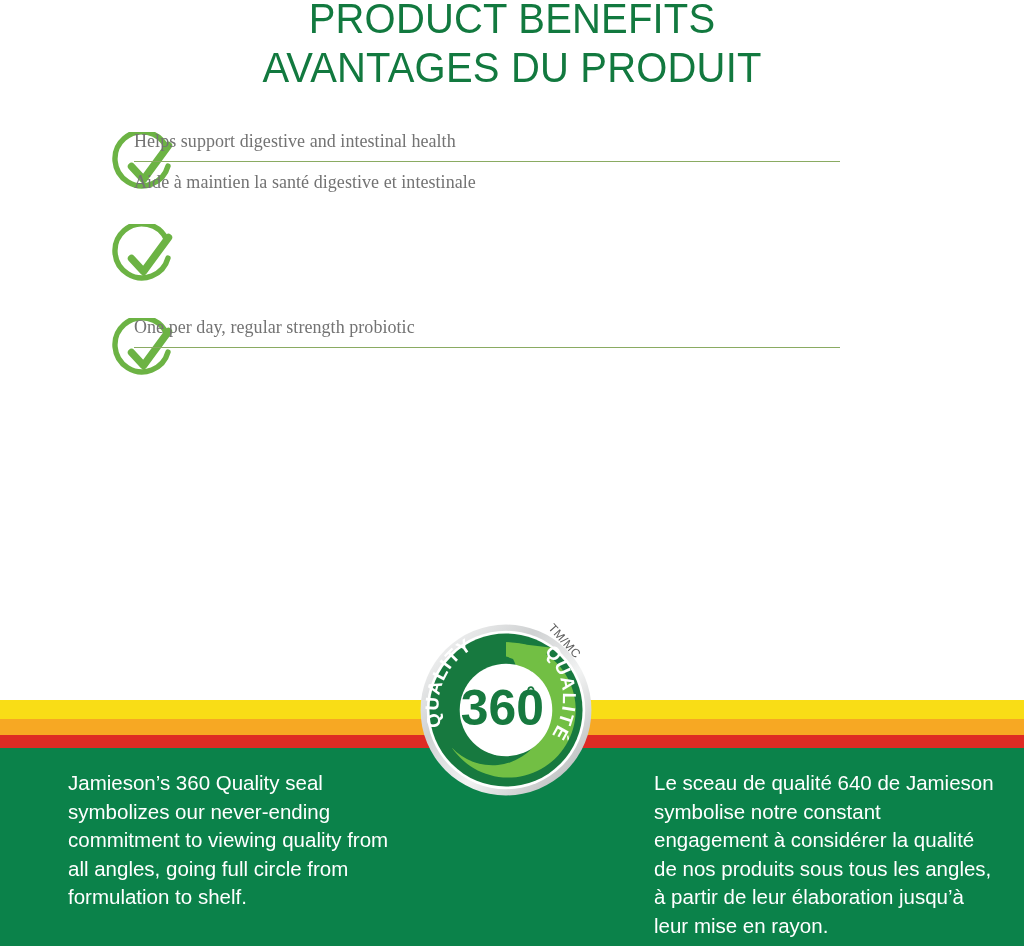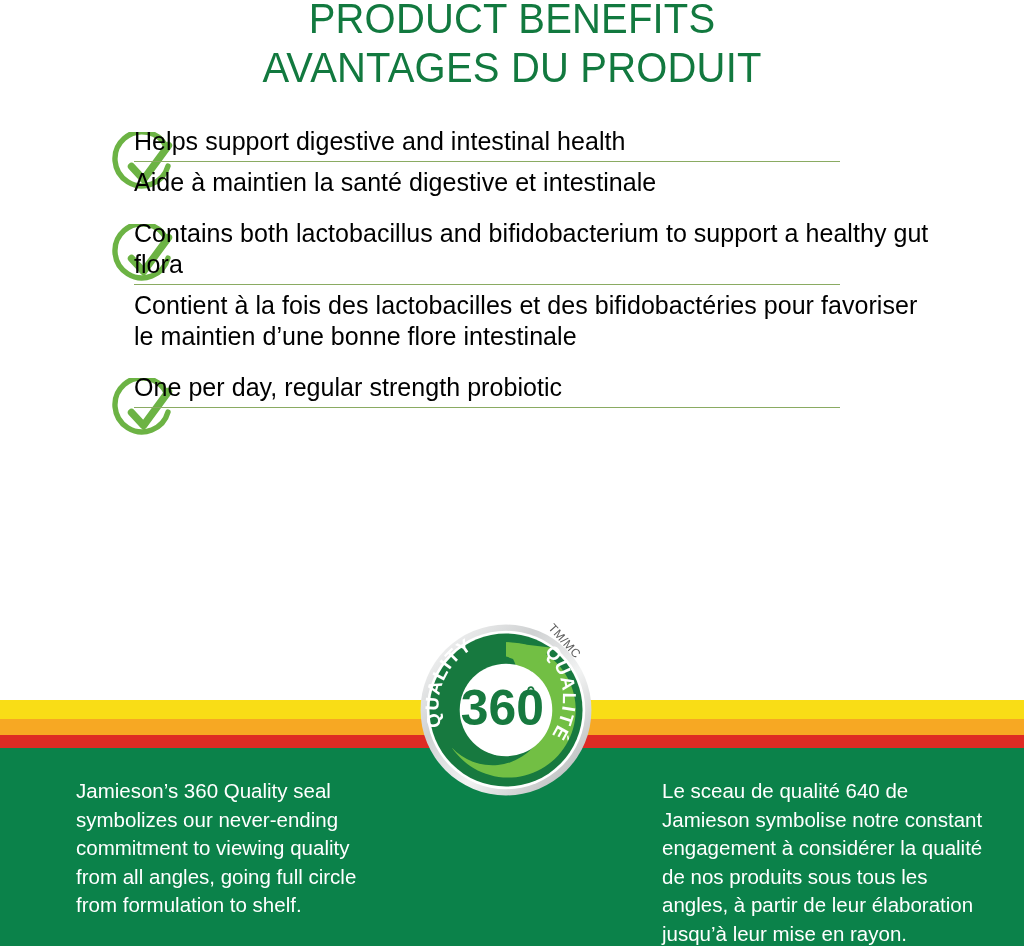--- a/index.html
+++ b/index.html
@@ -59,24 +59,25 @@
     width: 68px;
     height: 68px;
   }
   .benefit-texts {
     flex: 1;
     padding-left: 22px;
     padding-right: 92px;
     box-sizing: border-box;
   }
   .b-en, .b-fr {
-    color: #000000;
-    font-size: 25px;
+    color: #737373;
+    font-size: 18px;
     line-height: 31px;
     letter-spacing: 0.05px;
+    font-family: Liberation Serif, serif;
   }
   .b-divider {
     height: 1px;
     background: #8aab62;
     margin: 4px 0 5px 0;
     width: 706px;
   }
 
   .benefit-2 { margin-bottom: 20px; }
   .benefit-3 { margin-bottom: 16px; }
@@ -119,21 +120,21 @@
   
   .seal-copy {
     position: absolute;
     z-index: 5;
     color: #ffffff;
     font-size: 20.5px;
     line-height: 28.5px;
   }
   .seal-copy-en { left: 60px;  top: 761px; width: 345px; }
   .seal-copy-fr { left: 646px; top: 761px; width: 360px; }
-  .seal-copy p { margin: 16px; }
+  .seal-copy p { margin: 8px; }
 </style>
 </head>
 <body>
 
 <div class="title-block">
   <div class="title-line">PRODUCT BENEFITS</div>
   <div class="title-line">AVANTAGES DU PRODUIT</div>
 </div>
 
 <div class="benefits">
@@ -151,25 +152,20 @@
       <div class="b-fr">Aide à maintien la santé digestive et intestinale</div>
     </div>
   </div>
 
   <div class="benefit benefit-2">
     <div class="check-wrap">
       <svg class="check-icon" viewBox="0 0 68 68">
         <path d="M54.5 15.5 A27 27 0 1 0 56 34" fill="none" stroke="#6cb344" stroke-width="5.4" stroke-linecap="round"></path>
         <path d="M19.5 34.5 L31.5 47.5 L56.5 13.5" fill="none" stroke="#6cb344" stroke-width="7.4" stroke-linecap="round" stroke-linejoin="round"></path>
       </svg>
-    </div>
-    <div class="benefit-texts">
-      <div class="b-en">Contains both lactobacillus and bifidobacterium to support a healthy gut flora</div>
-      <div class="b-divider"></div>
-      <div class="b-fr">Contient à la fois des lactobacilles et des bifidobactéries pour favoriser le maintien d’une bonne flore intestinale</div>
     </div>
   </div>
 
   <div class="benefit benefit-3">
     <div class="check-wrap">
       <svg class="check-icon" viewBox="0 0 68 68">
         <path d="M54.5 15.5 A27 27 0 1 0 56 34" fill="none" stroke="#6cb344" stroke-width="5.4" stroke-linecap="round"></path>
         <path d="M19.5 34.5 L31.5 47.5 L56.5 13.5" fill="none" stroke="#6cb344" stroke-width="7.4" stroke-linecap="round" stroke-linejoin="round"></path>
       </svg>
     </div>

